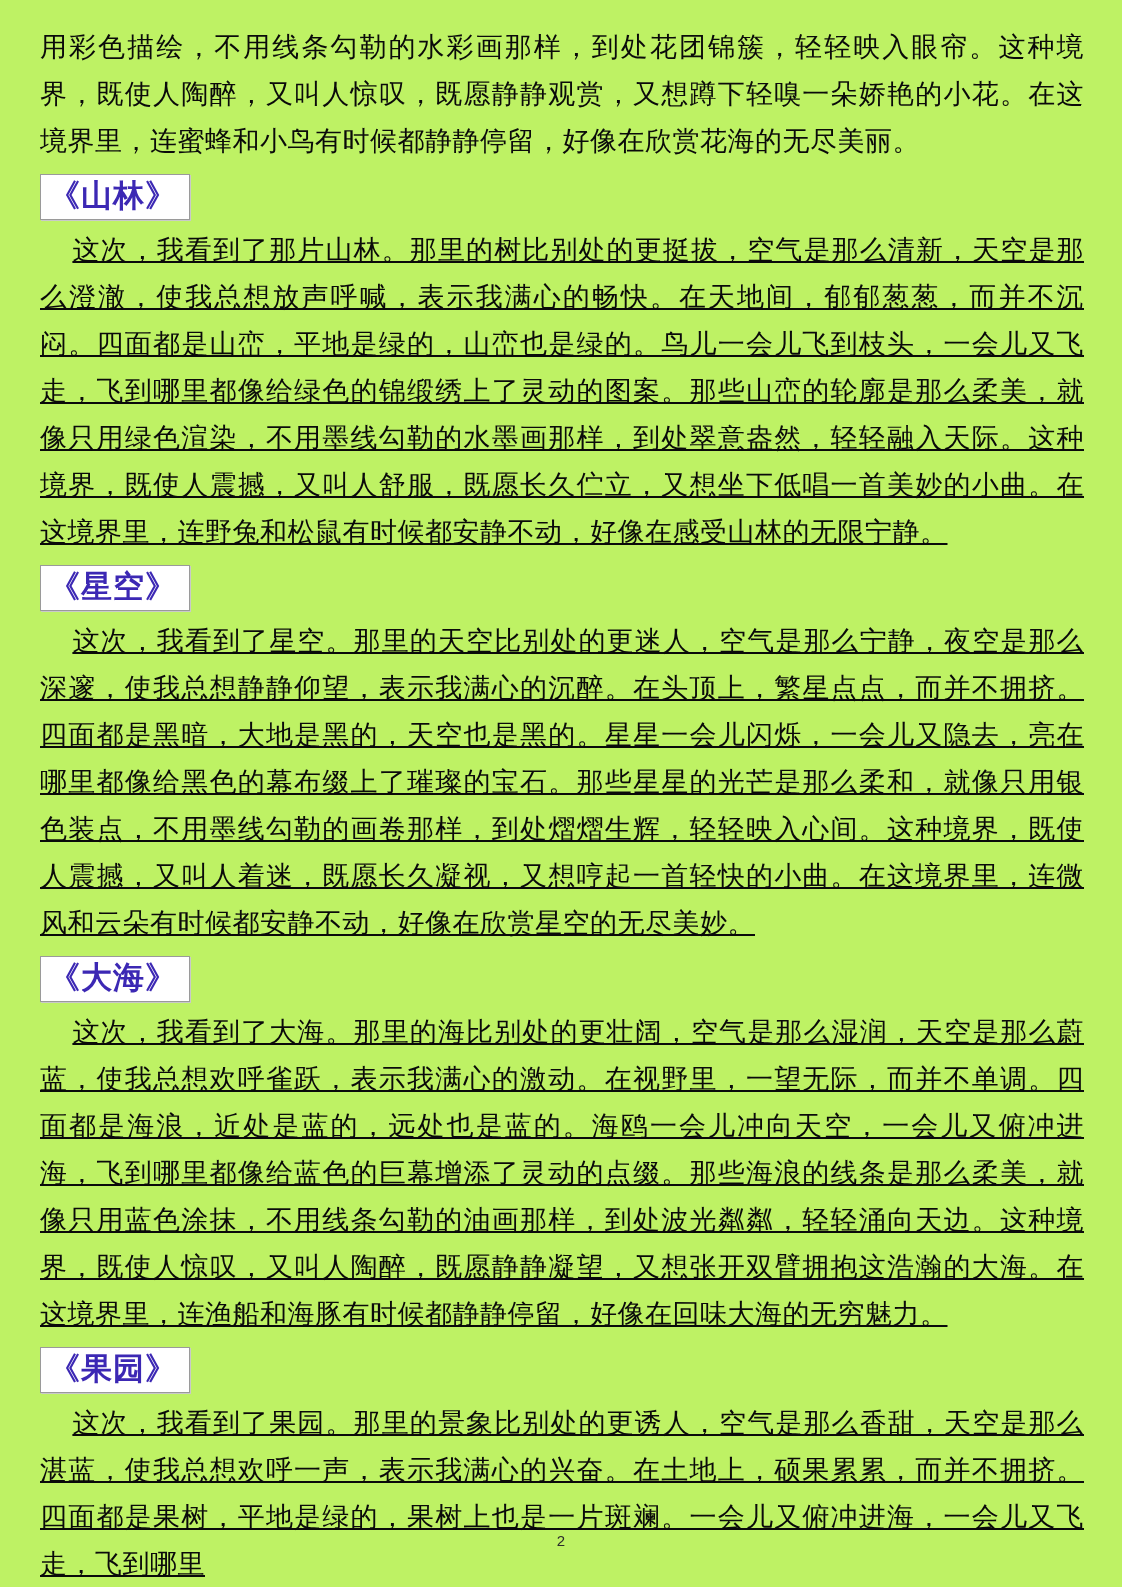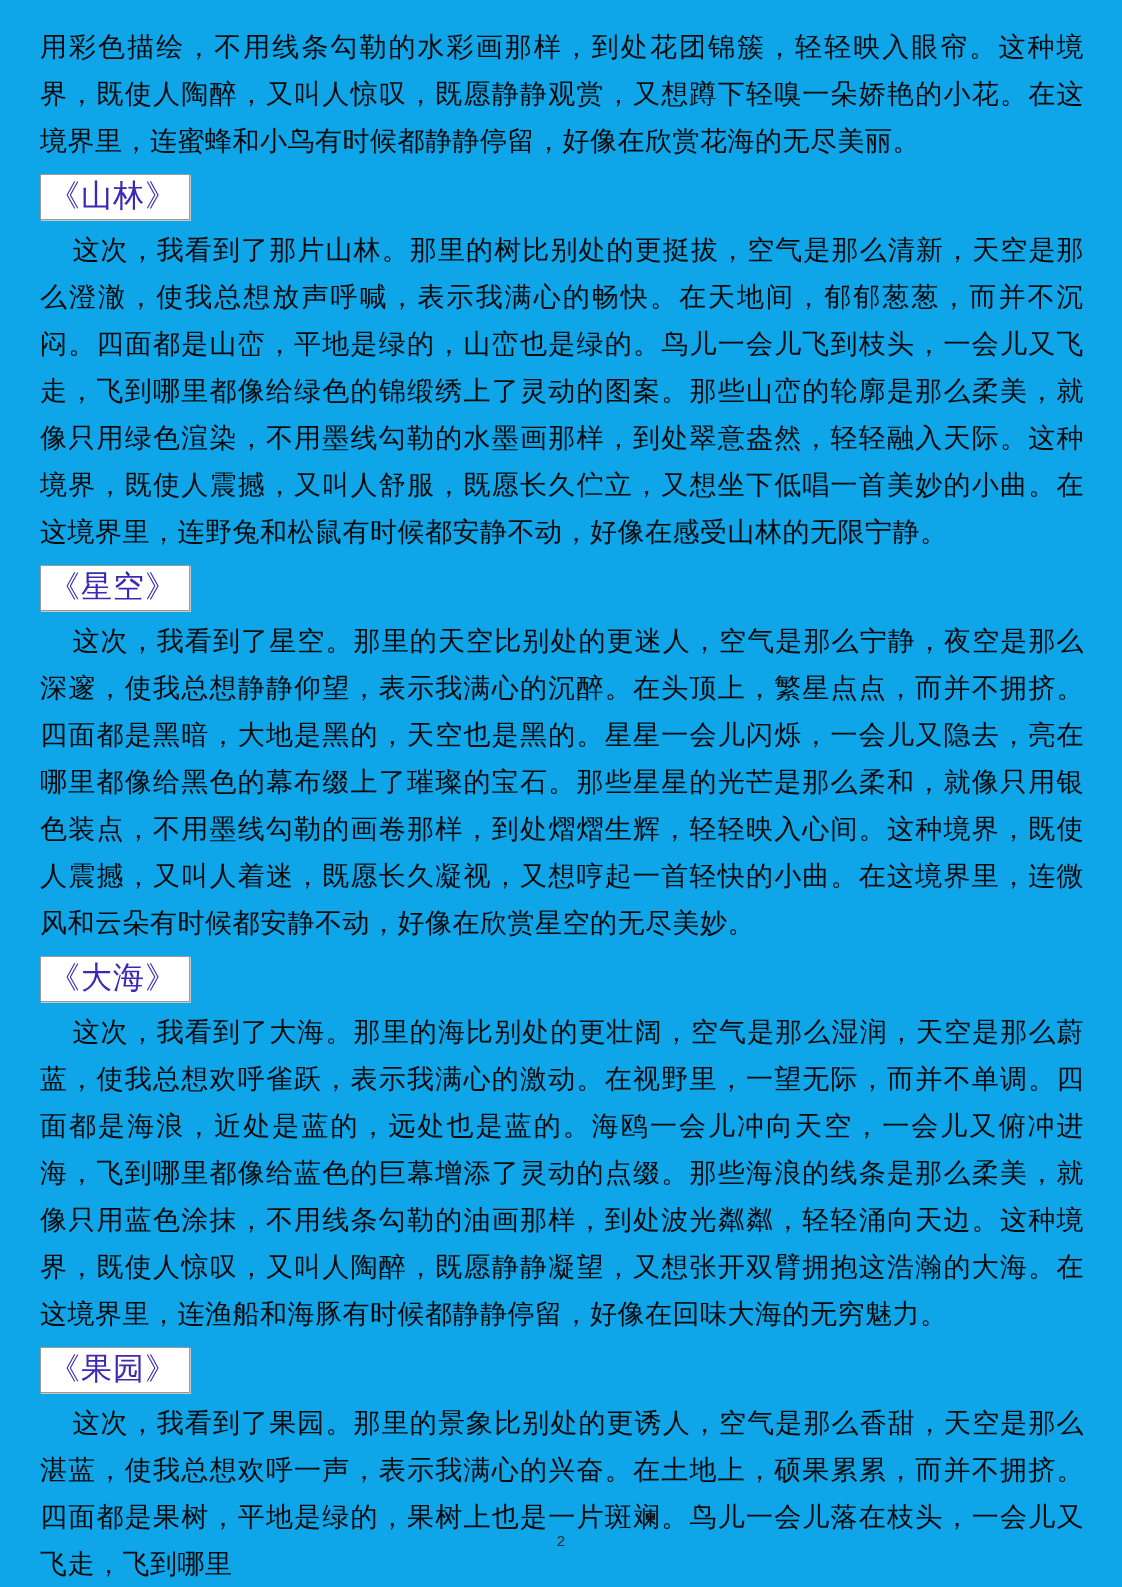--- a/index.html
+++ b/index.html
@@ -5,51 +5,52 @@
   html, body {
     margin: 0;
     padding: 0;
     background: #ffffff;
   }
   .page {
     position: relative;
     width: 1122px;
     height: 1587px;
     margin: 0 auto;
-    background: #0ea5e9;
+    background: #bef264;
     box-sizing: border-box;
     padding: 24px 38px 0 40px;
     overflow: hidden;
     font-family: "Liberation Serif", "DejaVu Serif", serif;
     color: #000000;
   }
   .para {
     margin: 0;
     font-size: 27px;
     line-height: 47px;
     text-align: justify;
     text-justify: inter-ideograph;
     letter-spacing: 0.5px;
     color: #0a0a0a;
   }
   .para.indent {
     text-indent: 1.2em;
+    text-decoration: underline;
   }
   .heading-box {
     display: inline-block;
     margin: 9px 0 7px 0;
     padding: 3px 12px 5px 8px;
     border: 1px solid #9a9a9a;
     box-shadow: 1px 1px 0 #c9c9c9;
     background: #ffffff;
   }
   .heading-box .heading-text {
     font-size: 31px;
     line-height: 36px;
-    font-weight: normal;
+    font-weight: bold;
     color: #3c28b4;
     letter-spacing: 1px;
   }
   .section-block {
     display: block;
   }
   .page-number {
     position: absolute;
     left: 0;
     right: 0;
@@ -85,18 +86,18 @@
     <div class="heading-box">
       <span class="heading-text">《大海》</span>
     </div>
     <p class="para indent">这次，我看到了大海。那里的海比别处的更壮阔，空气是那么湿润，天空是那么蔚蓝，使我总想欢呼雀跃，表示我满心的激动。在视野里，一望无际，而并不单调。四面都是海浪，近处是蓝的，远处也是蓝的。海鸥一会儿冲向天空，一会儿又俯冲进海，飞到哪里都像给蓝色的巨幕增添了灵动的点缀。那些海浪的线条是那么柔美，就像只用蓝色涂抹，不用线条勾勒的油画那样，到处波光粼粼，轻轻涌向天边。这种境界，既使人惊叹，又叫人陶醉，既愿静静凝望，又想张开双臂拥抱这浩瀚的大海。在这境界里，连渔船和海豚有时候都静静停留，好像在回味大海的无穷魅力。</p>
   </div>
 
   <div class="section-block">
     <div class="heading-box">
       <span class="heading-text">《果园》</span>
     </div>
-    <p class="para indent">这次，我看到了果园。那里的景象比别处的更诱人，空气是那么香甜，天空是那么湛蓝，使我总想欢呼一声，表示我满心的兴奋。在土地上，硕果累累，而并不拥挤。四面都是果树，平地是绿的，果树上也是一片斑斓。鸟儿一会儿落在枝头，一会儿又飞走，飞到哪里</p>
+    <p class="para indent">这次，我看到了果园。那里的景象比别处的更诱人，空气是那么香甜，天空是那么湛蓝，使我总想欢呼一声，表示我满心的兴奋。在土地上，硕果累累，而并不拥挤。四面都是果树，平地是绿的，果树上也是一片斑斓。一会儿又俯冲进海，一会儿又飞走，飞到哪里</p>
   </div>
 
   <div class="page-number">2</div>
 
 </div>
 
 </body></html>

